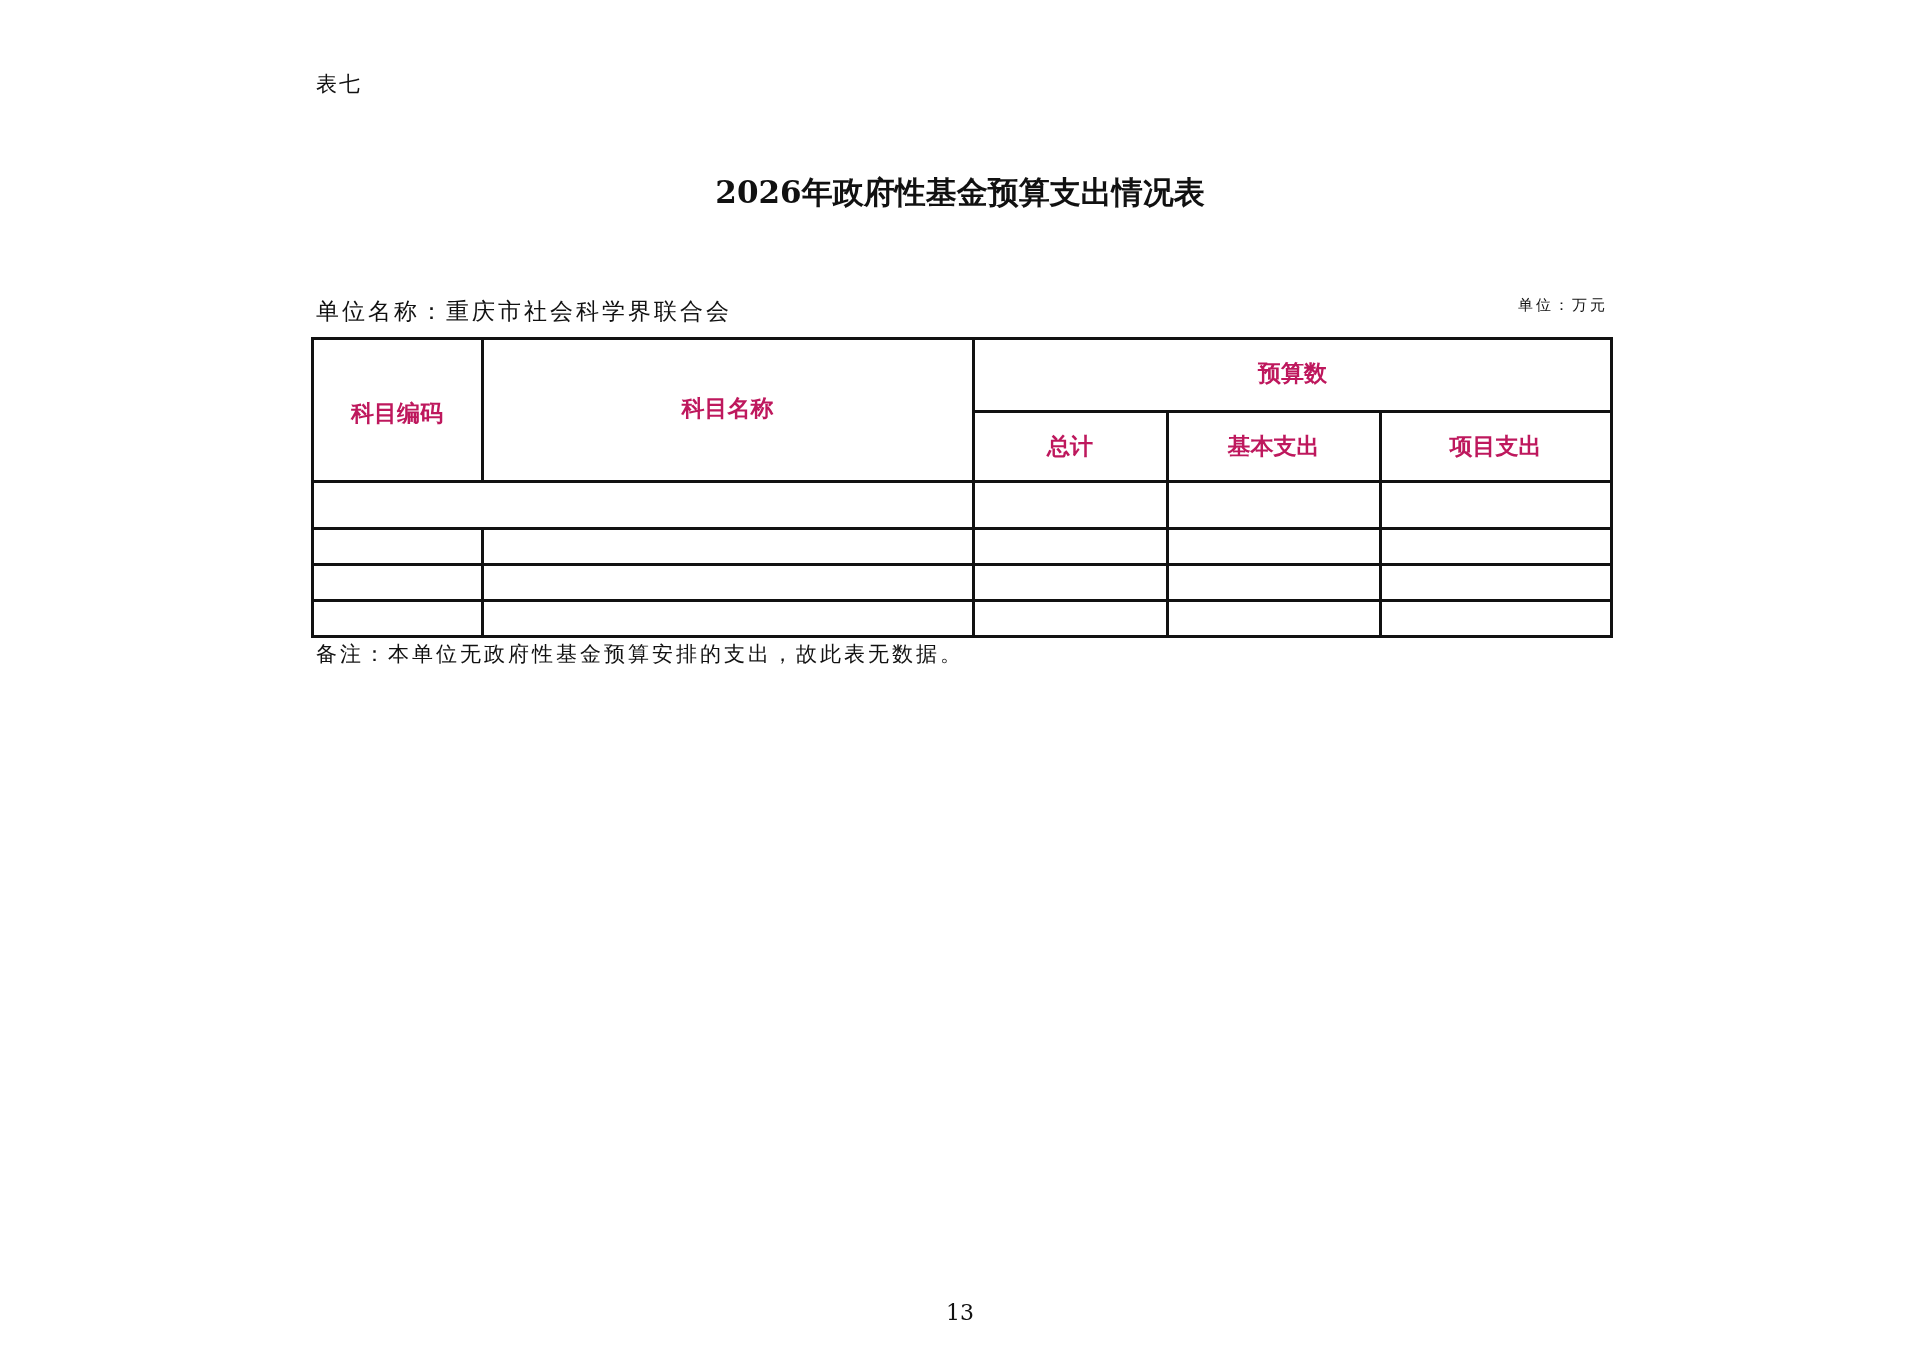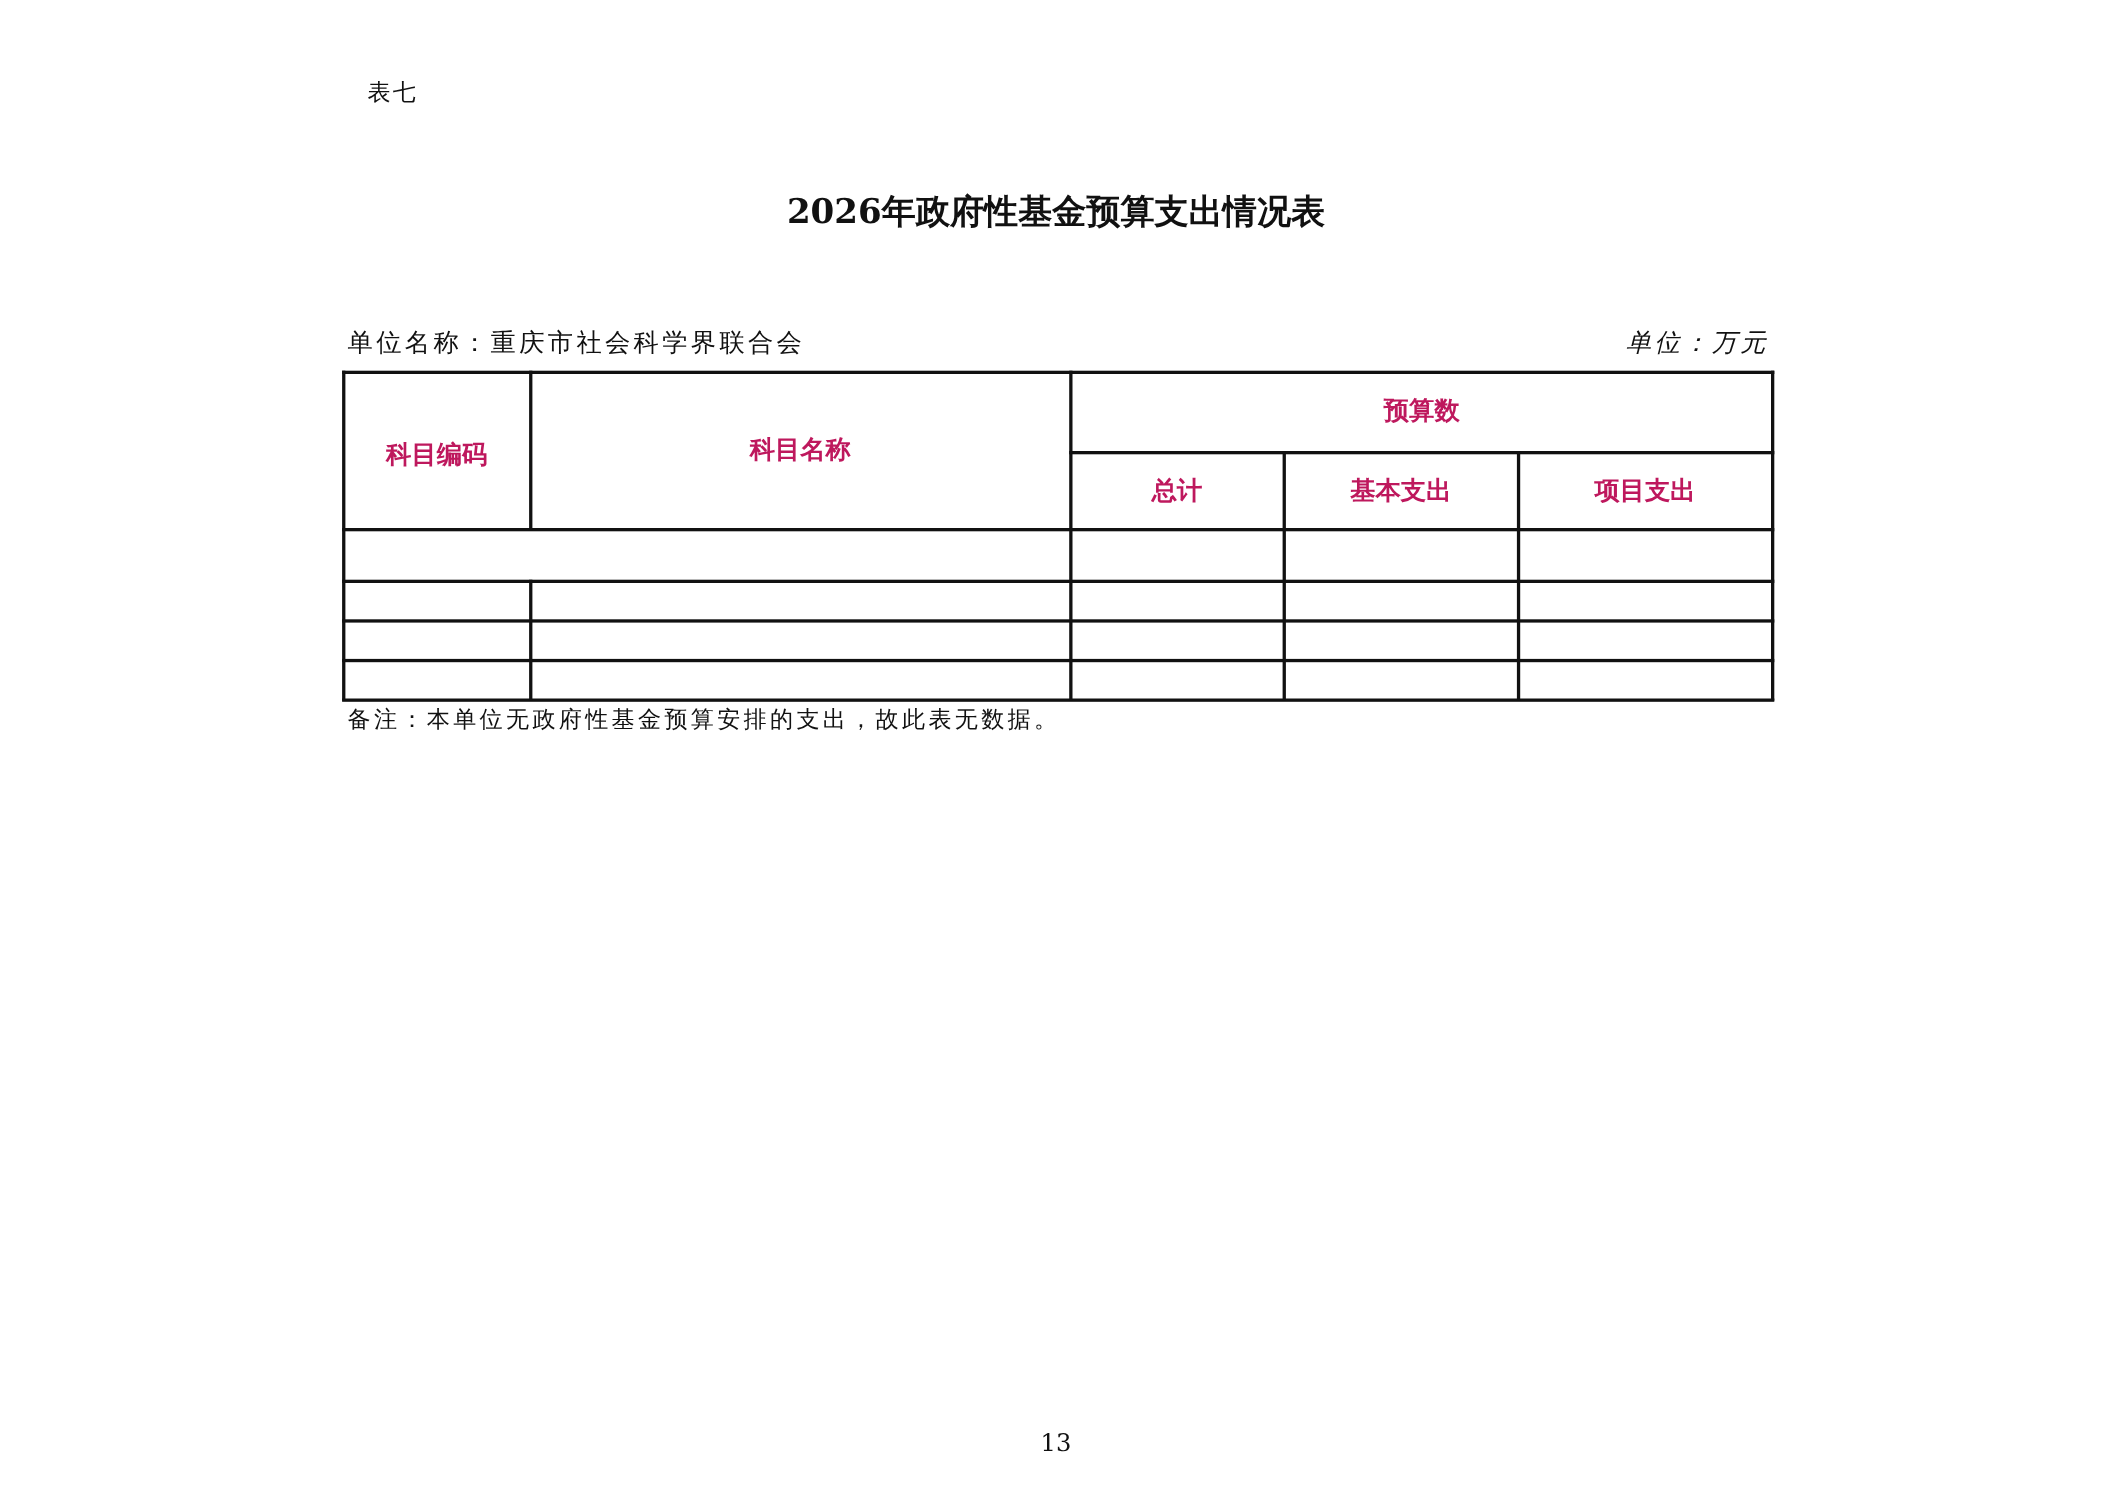--- a/index.html
+++ b/index.html
@@ -2,28 +2,28 @@
 <html><head>
 <meta charset="utf-8">
 <style>
   html, body { margin: 0; padding: 0; }
   body {
     width: 1920px; height: 1357px; background: #ffffff; position: relative;
     overflow: hidden; color: #111111;
     font-family: "DejaVu Serif", "Liberation Serif", serif;
   }
   .abs { position: absolute; }
-  .table-label { left: 316px; top: 70px; font-size: 21px; letter-spacing: 2px; margin-left: 18px; }
+  .table-label { left: 316px; top: 70px; font-size: 21px; letter-spacing: 2px; }
   .title {
     left: 0; width: 1920px; top: 172px; text-align: center;
     font-size: 31px; font-weight: bold; letter-spacing: 0px;
     font-family: "DejaVu Serif", "Liberation Serif", serif;
   }
   .unit-name { left: 316px; top: 296px; font-size: 23px; letter-spacing: 3px; }
-  .unit { right: 312px; top: 296px; font-size: 23px; letter-spacing: 3px; font-style: italic; }
+  .unit { right: 312px; top: 296px; font-size: 15px; letter-spacing: 3px; }
 
   .grid {
     position: absolute; left: 311px; top: 337px; width: 1302px; height: 300px;
   }
   .line-h, .line-v { position: absolute; background: #111; }
   .line-h { height: 2.5px; }
   .line-v { width: 2.5px; }
 
   .cell-text {
     position: absolute; display: flex; align-items: center; justify-content: center;

